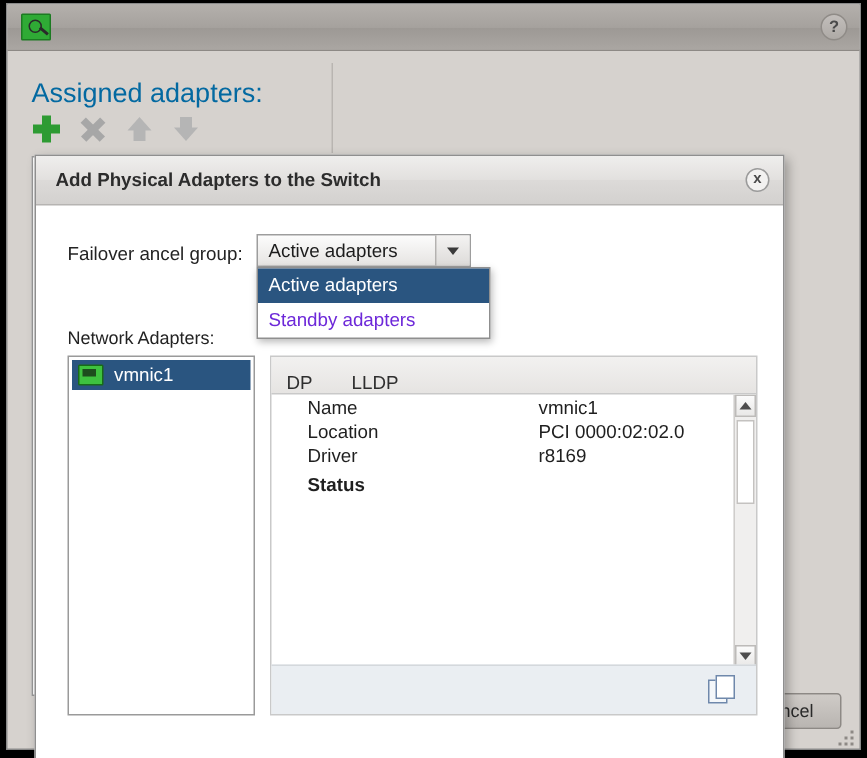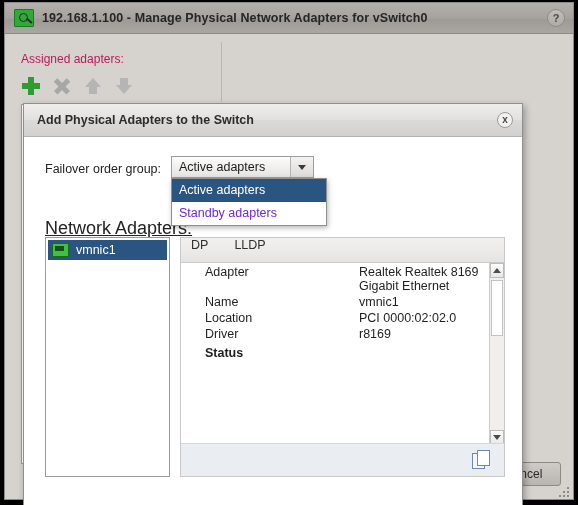--- a/index.html
+++ b/index.html
@@ -93,22 +93,22 @@
 
   .host-body {
     position: relative;
     height: calc(100% - 30px);
   }
 
   .assigned-label {
     position: absolute;
     left: 16px;
     top: 18px;
-    font-size: 12px;
-    color: #be185d;
+    font-size: 18px;
+    color: #0369a1;
   }
 
   
   .host-toolbar {
     position: absolute;
     left: 16px;
     top: 42px;
     display: flex;
     align-items: center;
     gap: 11px;
@@ -312,23 +312,22 @@
   }
   .dd-item.selected {
     background: #2a5580;
     color: #ffffff;
   }
 
   .na-label {
     position: absolute;
     left: 21px;
     top: 81px;
-    font-size: 18px;
+    font-size: 12px;
     color: #232323;
-    text-decoration: underline;
   }
   .na-listbox {
     position: absolute;
     left: 21px;
     top: 100px;
     width: 125px;
     height: 240px;
     background: #ffffff;
     border: 1px solid #9a9a9a;
     box-sizing: border-box;
@@ -369,21 +368,21 @@
     height: 240px;
     border: 1px solid #c9c9c9;
     box-sizing: border-box;
     background: #ffffff;
   }
   .det-tabs {
     height: 24px;
     background: linear-gradient(to bottom, #f2f1f0, #e6e4e2);
     border-bottom: 1px solid #c9c9c9;
     display: flex;
-    align-items: flex-start;
+    align-items: flex-end;
     padding-left: 10px;
     gap: 26px;
   }
   .det-tab { font-size: 12.5px; color: #2e2e2e; }
 
   .det-scroll {
     position: relative;
     height: calc(100% - 24px - 32px);
     overflow: hidden;
   }
@@ -495,21 +494,20 @@
   }
   .dlg-grip i { position: absolute; width: 2px; height: 2px; background: #a9a7a5; }
 </style>
 </head>
 <body>
 
 <div class="host-window">
 
   <div class="host-titlebar">
     <span class="host-title-icon"></span>
-    <span class="host-title-text">192.168.1.100 - Manage Physical Network Adapters for vSwitch0</span>
     <span class="help-btn">?</span>
   </div>
 
   <div class="host-body">
 
     <div class="assigned-label">Assigned adapters:</div>
 
     <div class="host-toolbar">
       <span class="tb-icon ic-plus"></span>
       <span class="tb-icon ic-x"></span>
@@ -540,21 +538,21 @@
 
 <div class="dialog">
 
   <div class="dlg-titlebar">
     <span class="dlg-title">Add Physical Adapters to the Switch</span>
     <span class="dlg-close">x</span>
   </div>
 
   <div class="dlg-body">
 
-    <div class="fo-label">Failover order group:</div>
+    <div class="fo-label">Failover ancel group:</div>
 
     <div class="combo">
       <span class="combo-text">Active adapters</span>
       <span class="combo-arrow"></span>
     </div>
 
     <div class="dropdown">
       <div class="dd-item selected">Active adapters</div>
       <div class="dd-item">Standby adapters</div>
     </div>
@@ -570,24 +568,20 @@
 
     <div class="details">
       <div class="det-tabs">
         <span class="det-tab">DP</span>
         <span class="det-tab">LLDP</span>
       </div>
 
       <div class="det-scroll">
         <table class="det-table">
           <tbody>
-              <tr>
-            <td class="det-key">Adapter</td>
-            <td class="det-val">Realtek Realtek 8169 Gigabit Ethernet</td>
-          </tr>
           <tr>
             <td class="det-key">Name</td>
             <td class="det-val">vmnic1</td>
           </tr>
           <tr>
             <td class="det-key">Location</td>
             <td class="det-val">PCI 0000:02:02.0</td>
           </tr>
           <tr>
             <td class="det-key">Driver</td>

